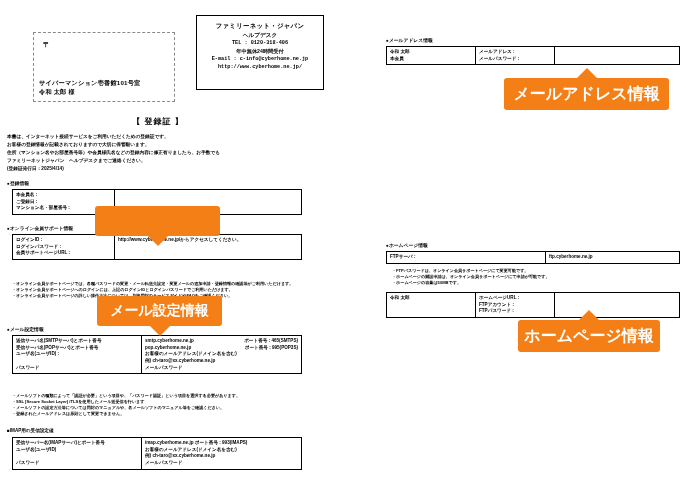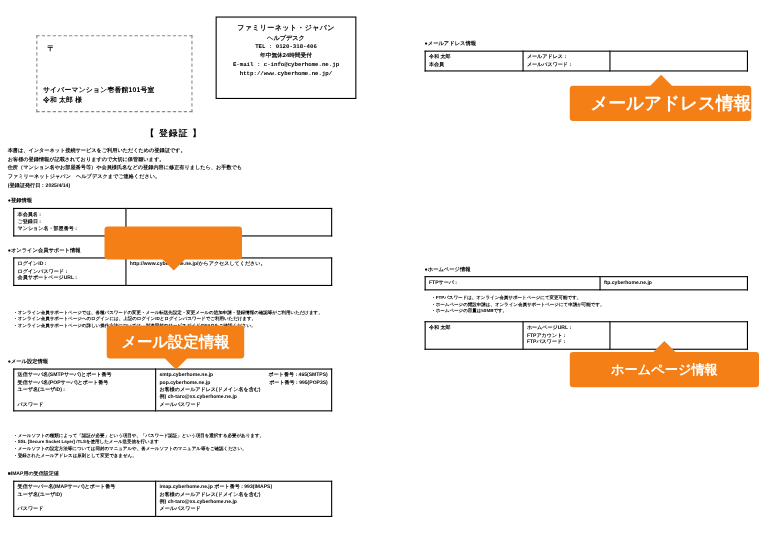--- a/index.html
+++ b/index.html
@@ -200,22 +200,22 @@
   }
   .callout.up .ptr {
     top: -10px;
     border-left: 11px solid transparent;
     border-right: 11px solid transparent;
     border-bottom: 11px solid #f57f17;
   }
 
   #callout-login   { left: 95px;  top: 206px; width: 125px; height: 30px; font-size: 14px; }
   #callout-mailset { left: 97px;  top: 296px; width: 125px; height: 30px; font-size: 14px; }
-  #callout-mailaddr{ left: 518px; top: 78px;  width: 165px; height: 32px; font-size: 16px; justify-content: flex-end; }
-  #callout-homepage{ left: 518px; top: 320px; width: 172px; height: 32px; font-size: 12px; }
+  #callout-mailaddr{ left: 504px; top: 78px;  width: 165px; height: 32px; font-size: 16px; }
+  #callout-homepage{ left: 518px; top: 320px; width: 142px; height: 32px; font-size: 16px; }
 </style>
 </head>
 <body>
 
 <div class="abs" id="address-box">
   <div id="postal-mark">〒</div>
   <div id="address-lines">
     <div>サイバーマンション壱番館101号室</div>
     <div>令和 太郎 様</div>
   </div>

